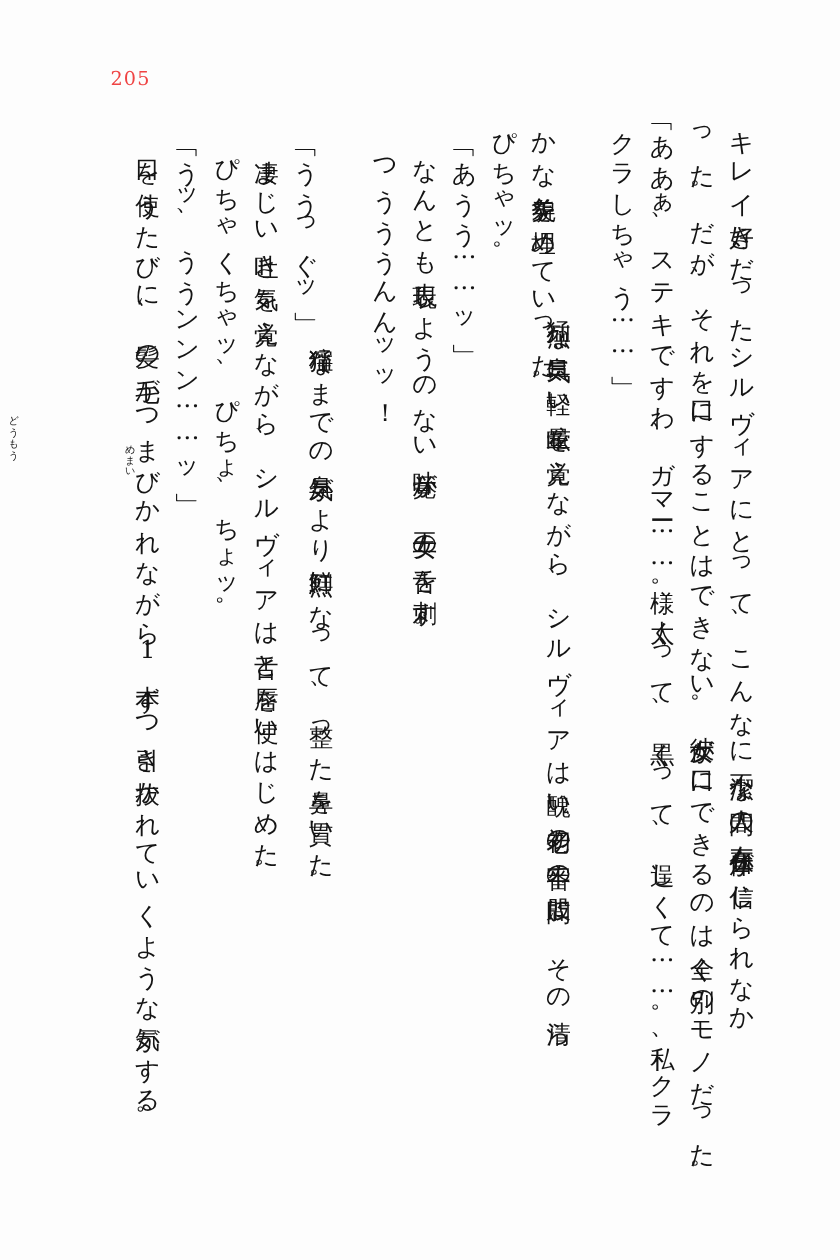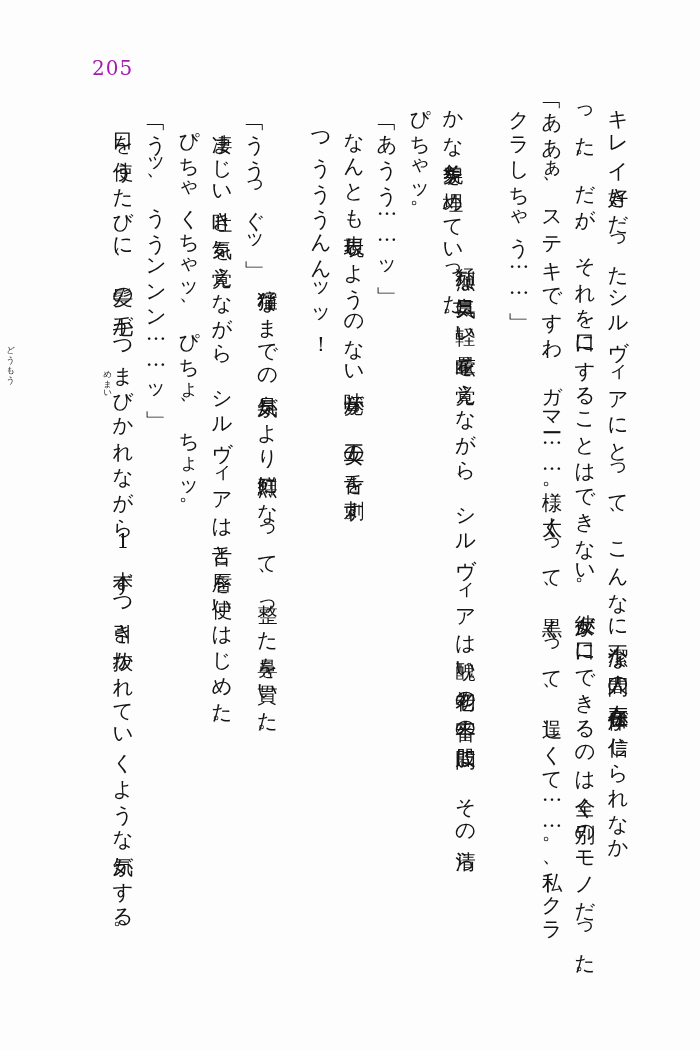--- a/index.html
+++ b/index.html
@@ -21,23 +21,23 @@
     height: 1050px;
     background: #fdfdfd;
     box-sizing: border-box;
   }
 
   
   .page-number {
     position: absolute;
     top: 56px;
     left: 92px;
-    font-size: 20px;
+    font-size: 16px;
     letter-spacing: 1px;
-    color: #a21caf;
+    color: #ef4444;
     font-family: "DejaVu Serif", "Liberation Serif", serif;
   }
 
   
   .text-block {
     position: absolute;
     top: 96px;
     right: 72px;
     left: 64px;
     bottom: 52px;

